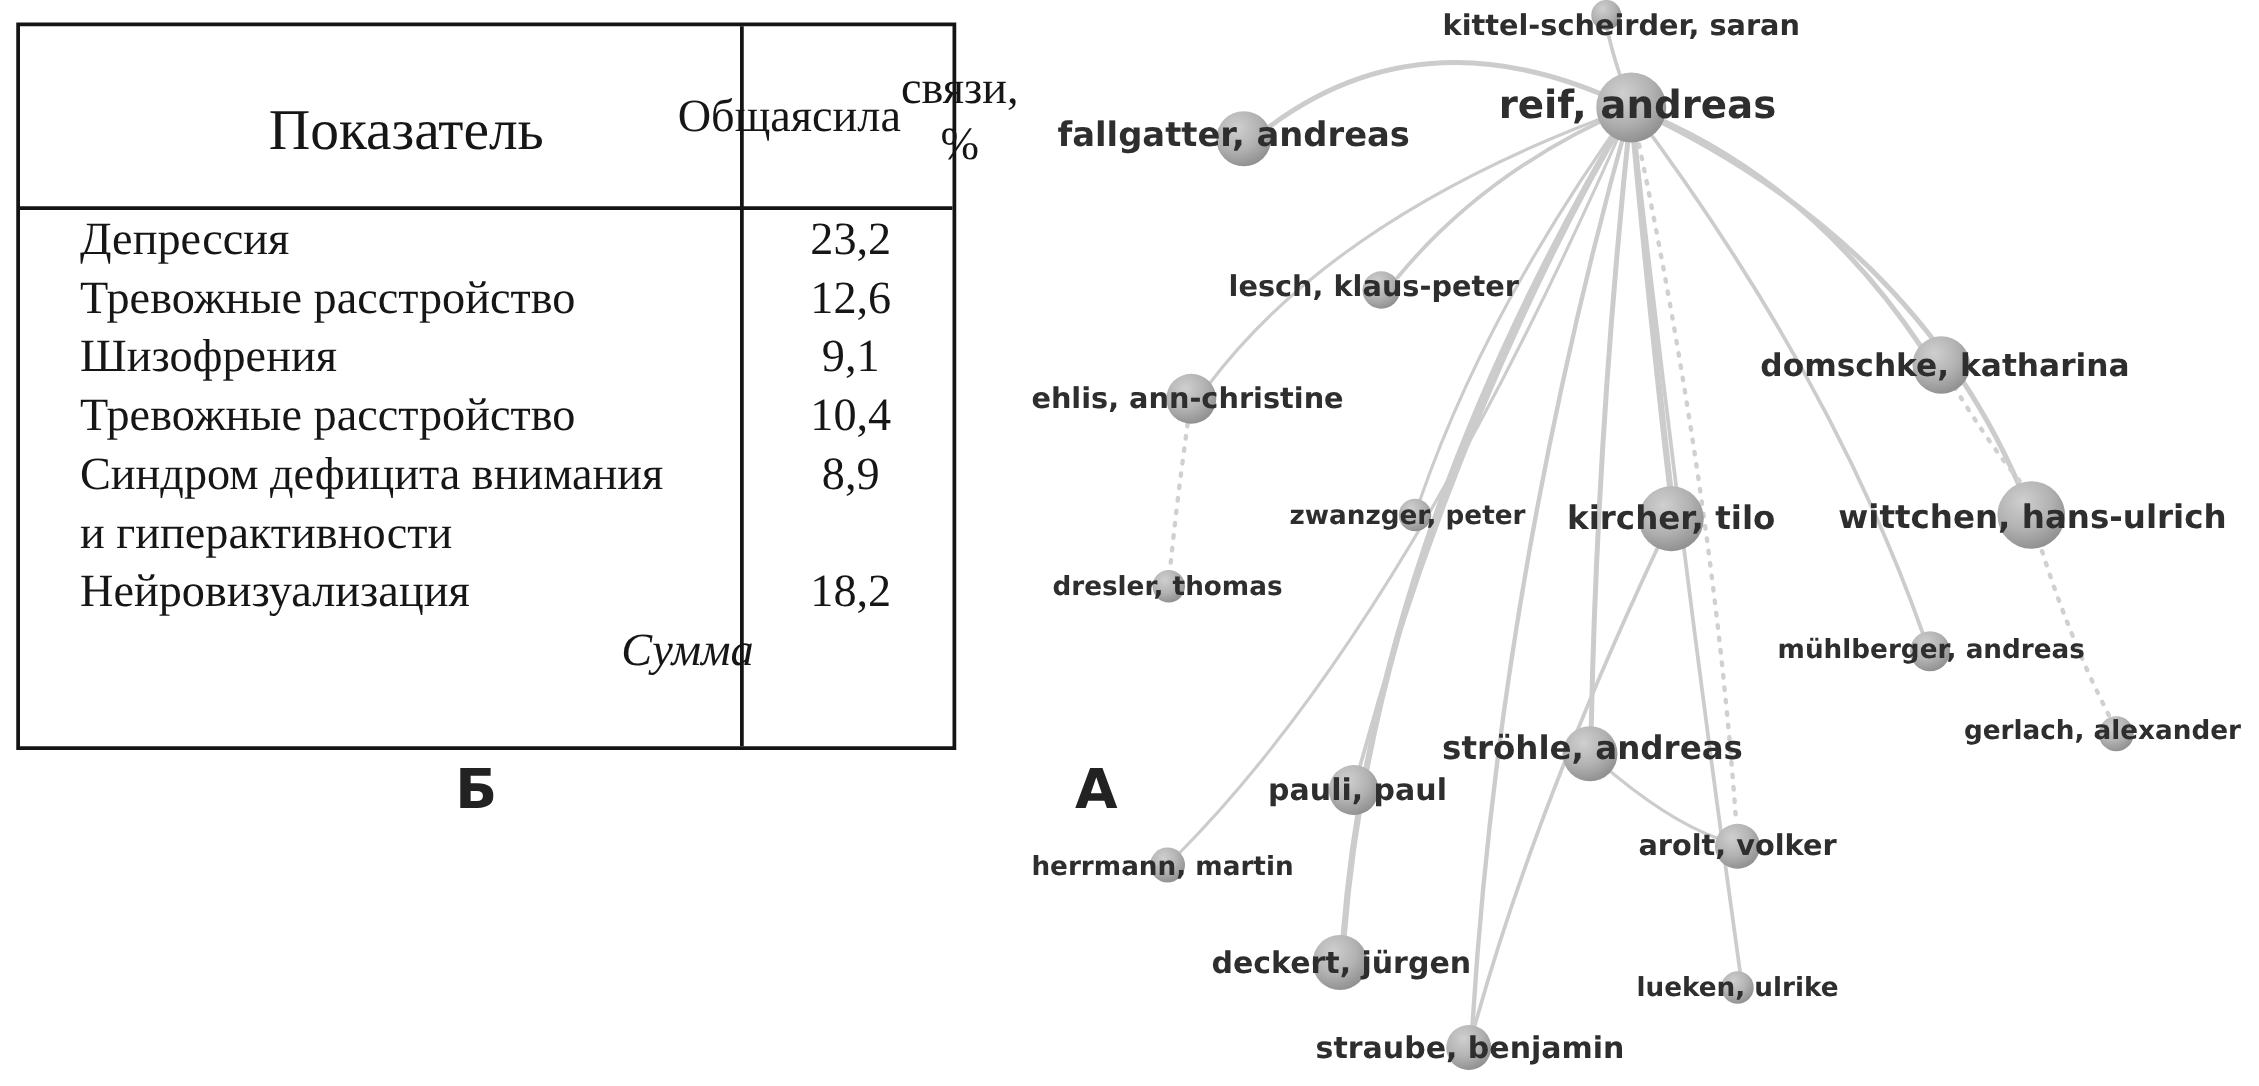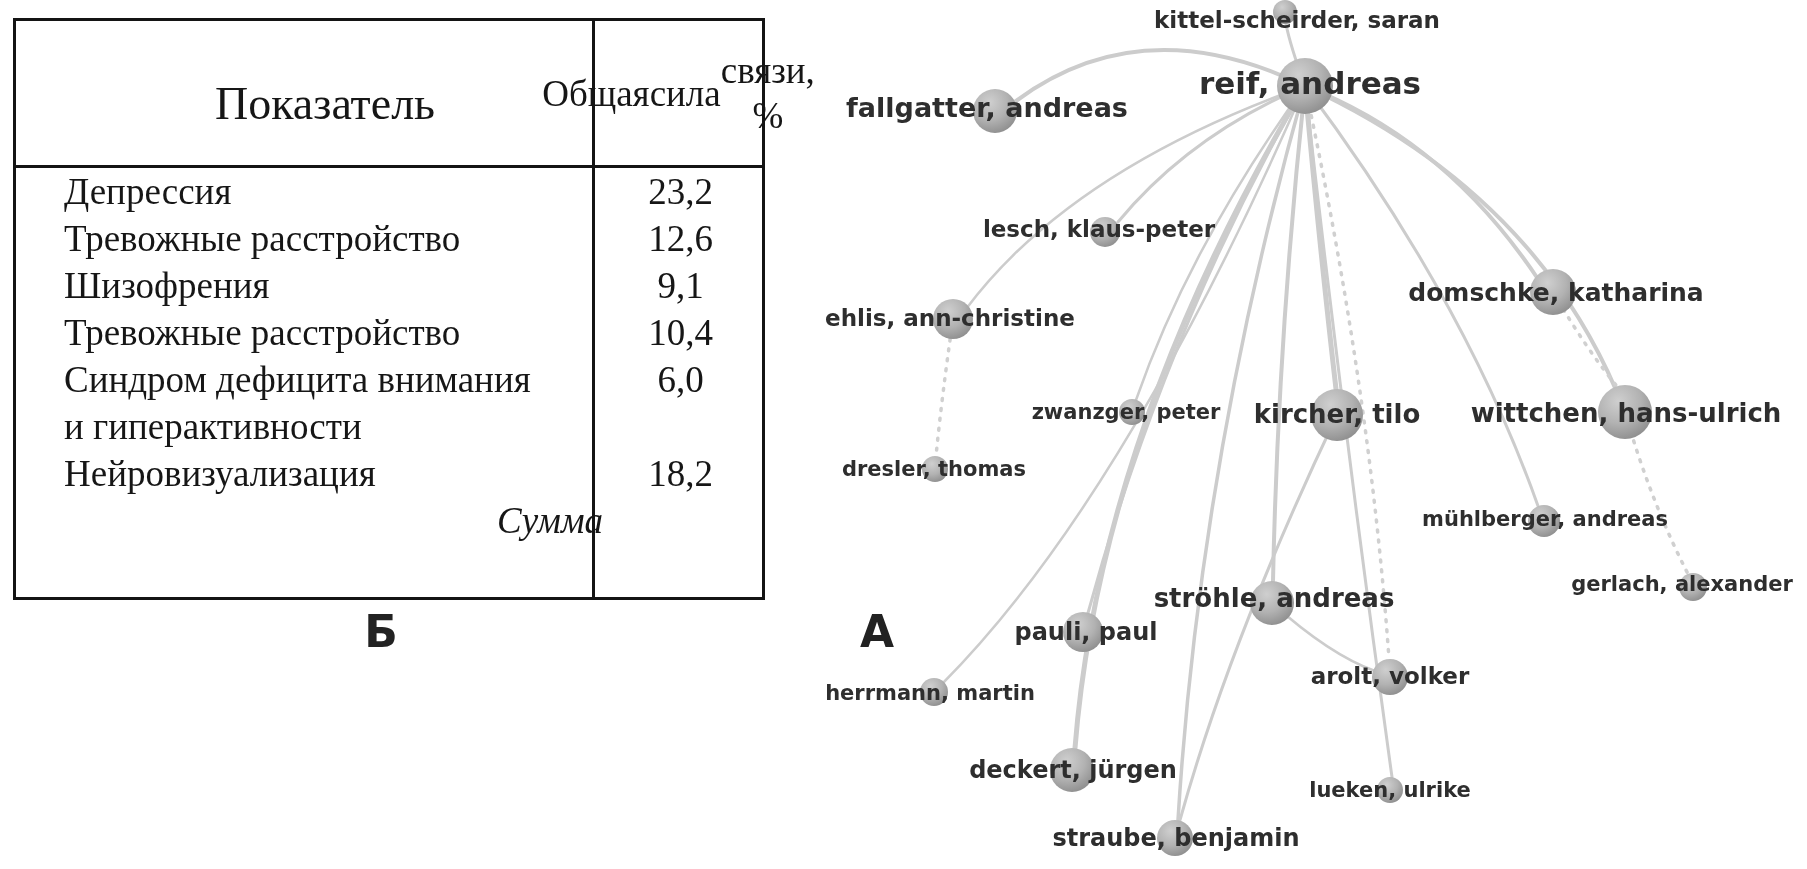--- a/index.html
+++ b/index.html
@@ -61,21 +61,21 @@
       <div class="trow">
         <span class="c1">Шизофрения</span>
         <span class="c2">9,1</span>
       </div>
       <div class="trow">
         <span class="c1">Тревожные расстройство</span>
         <span class="c2">10,4</span>
       </div>
       <div class="trow">
         <span class="c1">Синдром дефицита внимания</span>
-        <span class="c2">6,0</span>
+        <span class="c2">8,9</span>
       </div>
       <div class="trow">
         <span class="c1">и гиперактивности</span>
         <span class="c2"></span>
       </div>
       <div class="trow">
         <span class="c1">Нейровизуализация</span>
         <span class="c2">18,2</span>
       </div>
       <div class="trow sum-row">

